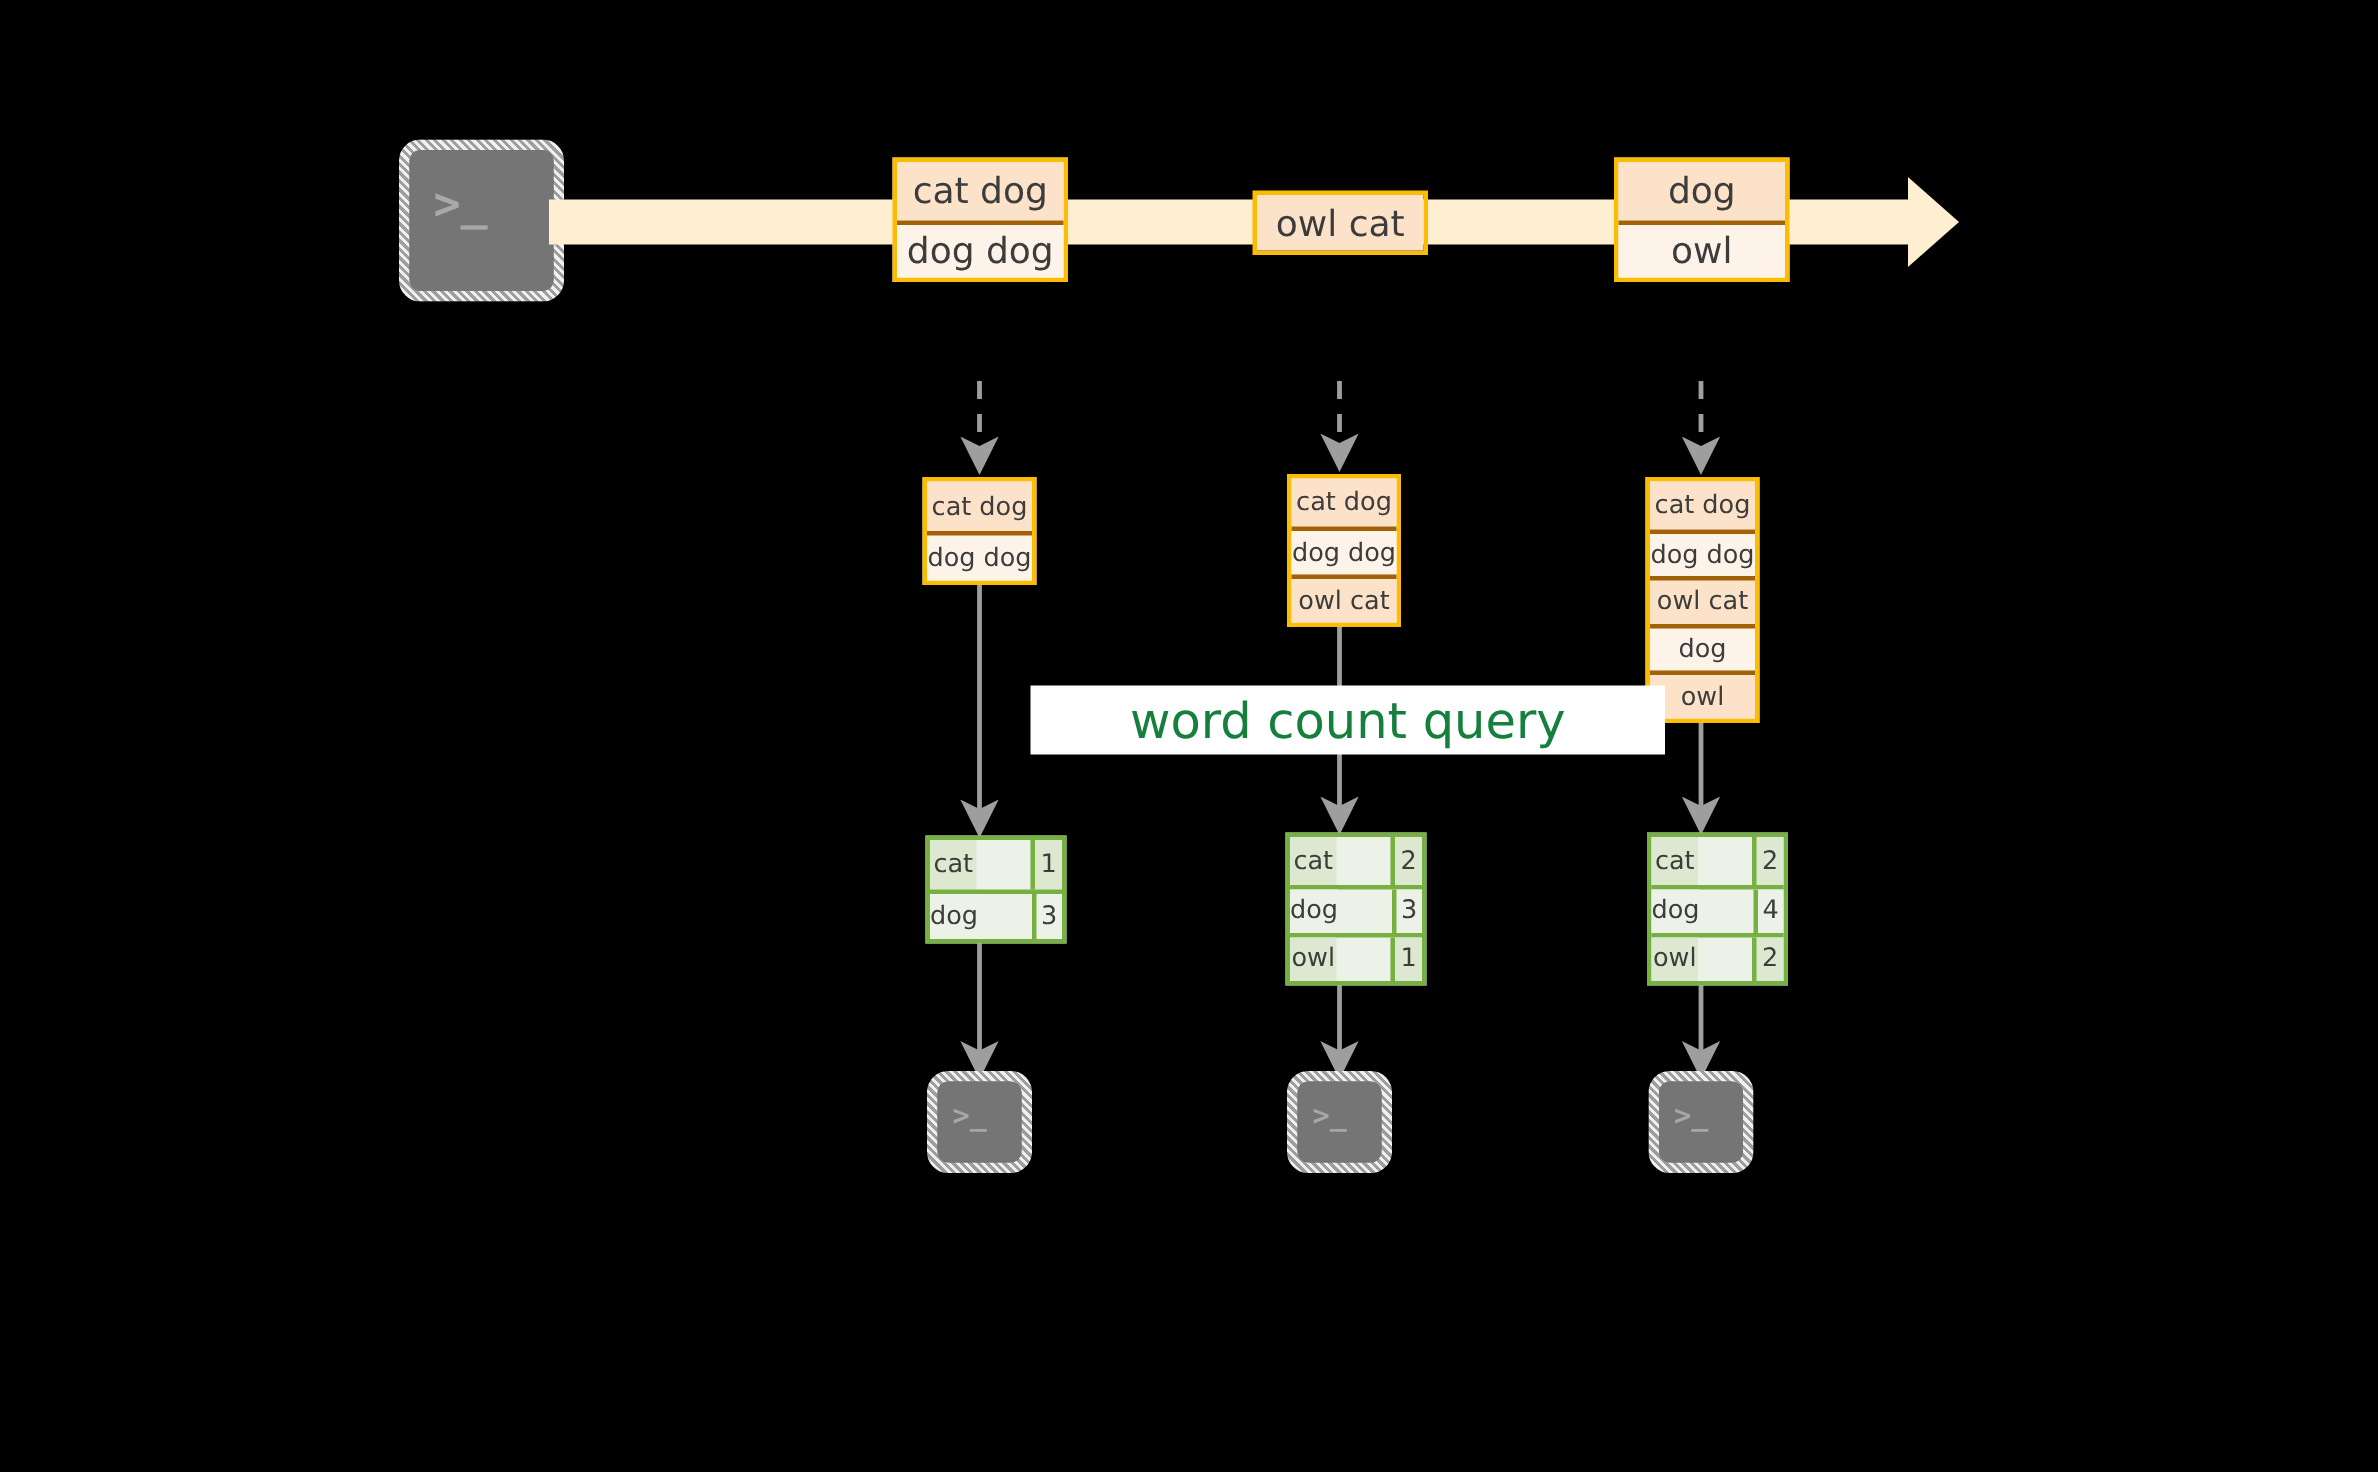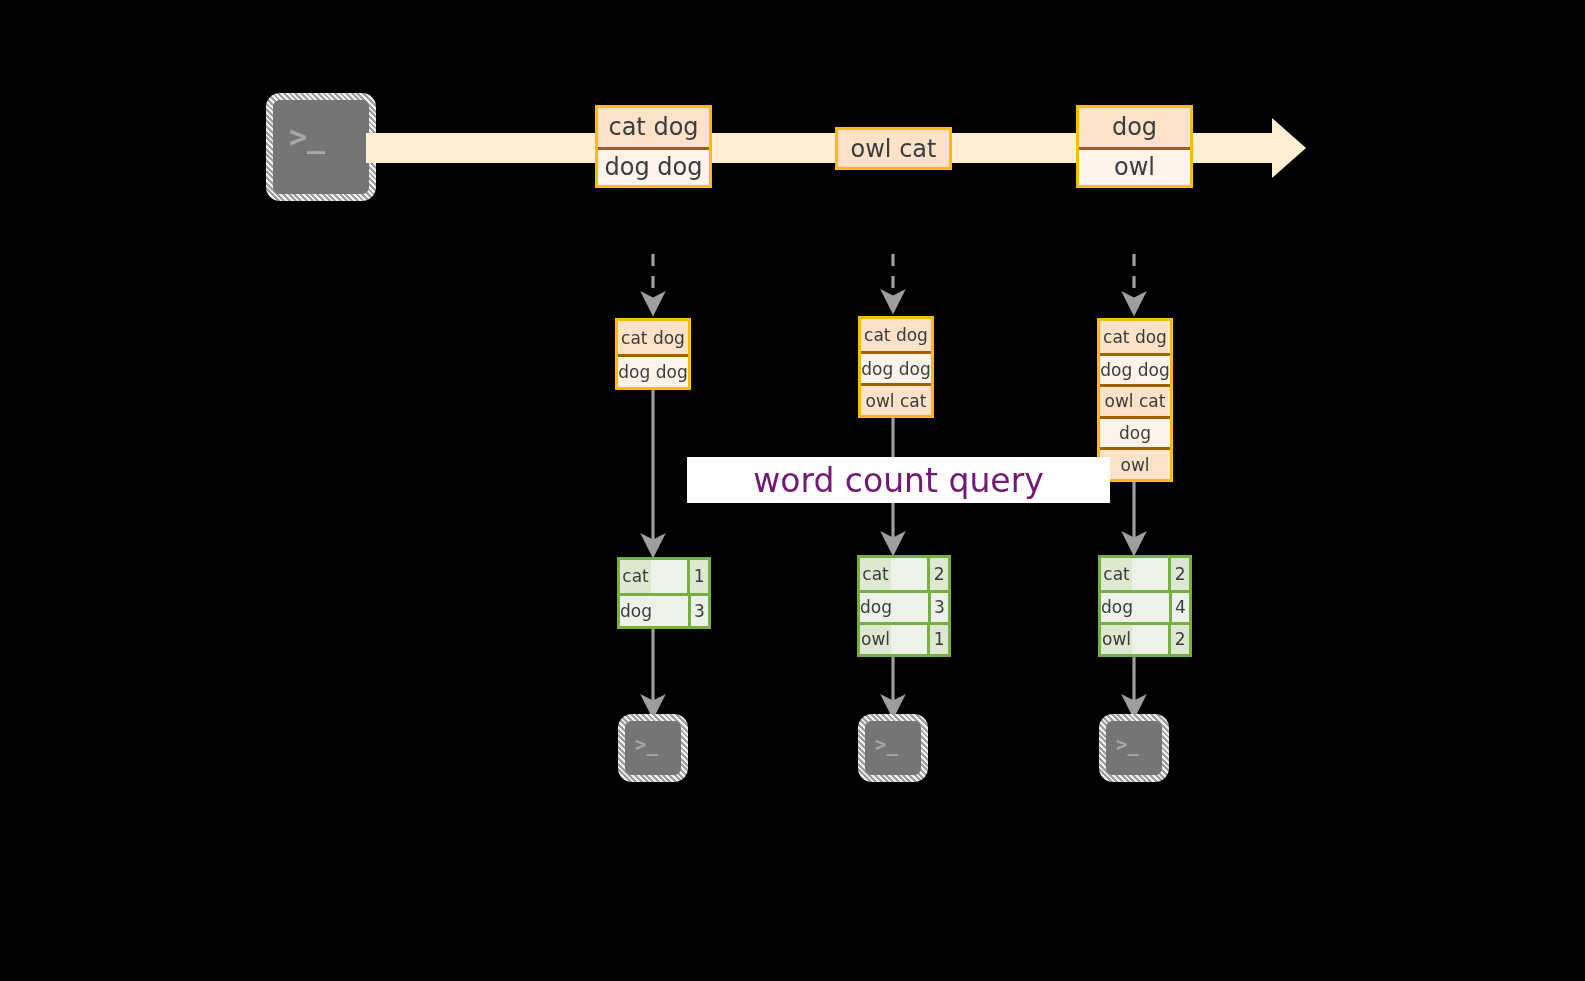--- a/index.html
+++ b/index.html
@@ -100,21 +100,21 @@
   .gtab .gcell.gword { width: 52px; }
   .gtab .gcell.gnum  { width: 33px; border-left: 3px solid #76b043; }
 
   
   .banner {
     position: absolute;
     background: #ffffff;
     display: flex;
     align-items: center;
     justify-content: center;
-    color: #701a75;
+    color: #15803d;
     font-size: 33px;
     white-space: nowrap;
   }
 
   
   svg.conn { position: absolute; left: 0; top: 0; width: 1585px; height: 981px; pointer-events: none; }
 </style>
 </head>
 <body>
 

